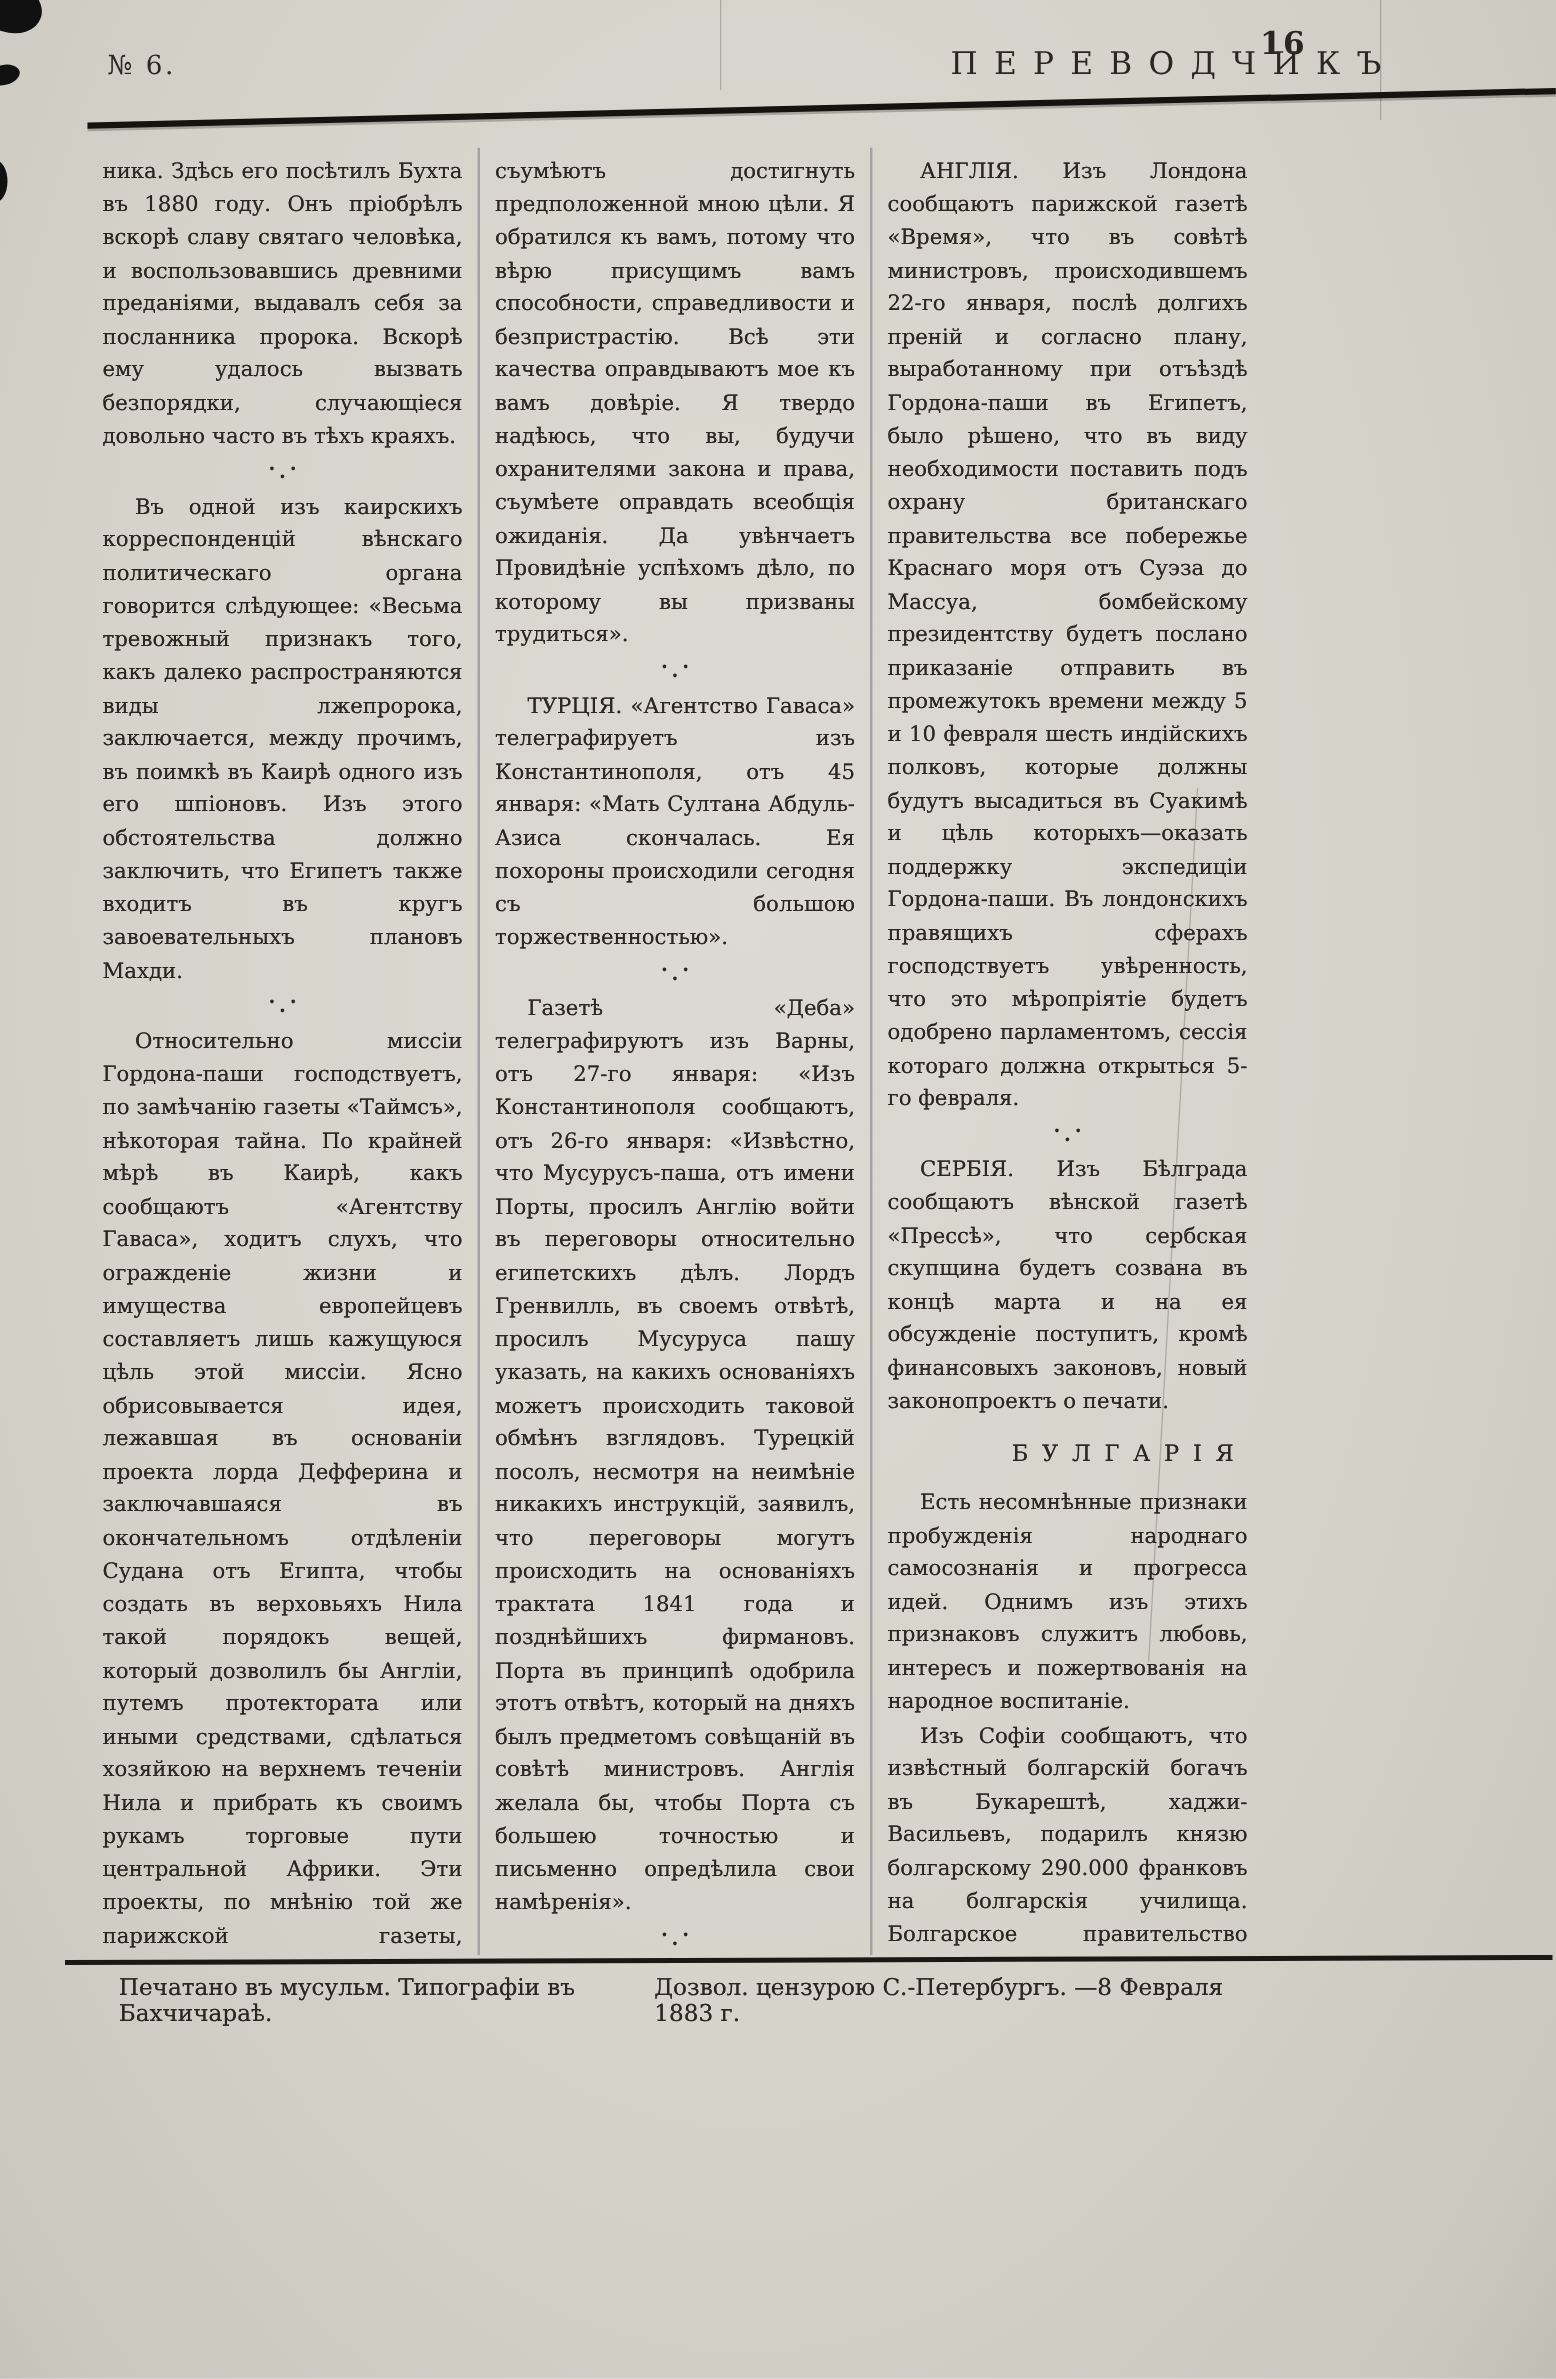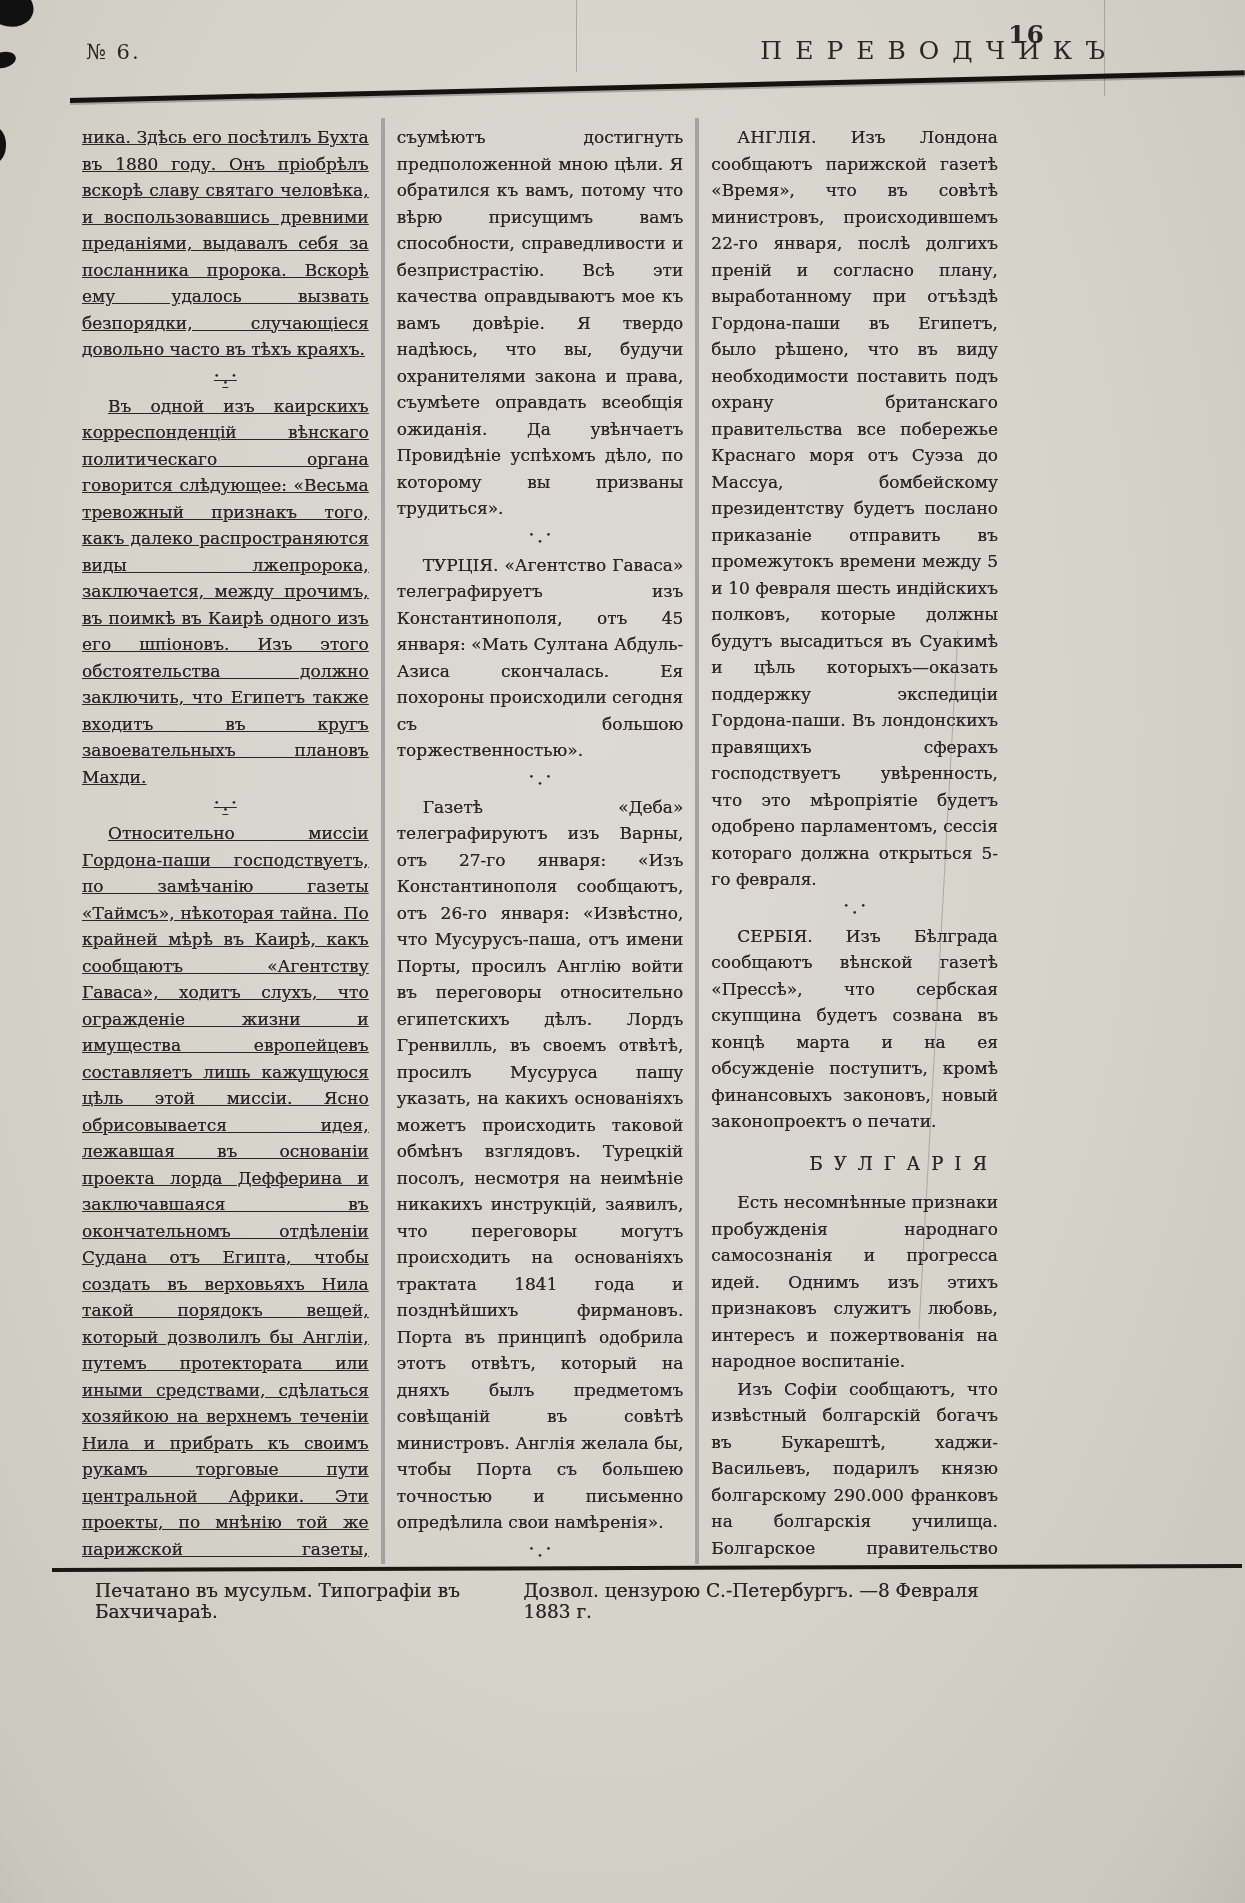--- a/index.html
+++ b/index.html
@@ -20,22 +20,22 @@
   .crease2{left:1104px;top:0;width:1px;height:96px;}
   .scratch{position:absolute;left:938px;top:630px;width:1px;height:700px;background:rgba(120,115,108,.45);transform:rotate(3.2deg);}
   
   .issue-no{position:absolute;left:86px;top:40px;font-size:21px;letter-spacing:2px;}
   .masthead-title{position:absolute;left:0;top:36px;width:1118px;text-align:right;font-size:25px;letter-spacing:13px;font-weight:normal;}
   .page-no{position:absolute;left:1008px;top:20px;font-size:25px;font-weight:bold;letter-spacing:1px;}
   .rule-top{position:absolute;left:70px;top:98px;width:1175px;height:5px;background:#15130f;transform:rotate(-1.35deg);transform-origin:left center;box-shadow:0 2px 0 rgba(20,18,14,.25);}
   
   .columns{position:absolute;left:80px;top:118px;width:930px;height:1446px;display:flex;overflow:hidden;}
   .column{flex:1 1 0;padding:6px 12px 0 12px;text-align:justify;font-size:17px;line-height:26.5px;}
-  .column:first-child{padding-left:2px;text-decoration:underline;}
-  .column + .column{border-left:4px solid #a3a3a3;}
+  .column:first-child{padding-left:2px;}
+  .column + .column{border-left:2px solid #a3a3a3;}
   .para{margin:0 0 1px 0;text-indent:26px;text-shadow:0 0 .5px rgba(43,38,32,.8);}
   .para.noindent{text-indent:0;}
   .heading{text-align:right;letter-spacing:11px;font-size:18px;margin:16px 0 12px;text-shadow:0 0 .5px rgba(43,38,32,.8);}
   .asterism{text-align:center;margin:9px 0 7px;}
   .asterism span{display:inline-block;font-size:10px;line-height:7px;}
   .asterism .r1{display:block;word-spacing:8px;}
   .asterism .r2{display:block;}
   
   .rule-bottom{position:absolute;left:52px;top:1566px;width:1190px;height:4px;background:#1a1813;transform:rotate(-.2deg);}
   .footer-line{position:absolute;left:95px;top:1580px;width:888px;display:flex;justify-content:flex-start;font-size:18.5px;text-shadow:0 0 .5px rgba(43,38,32,.8);}

